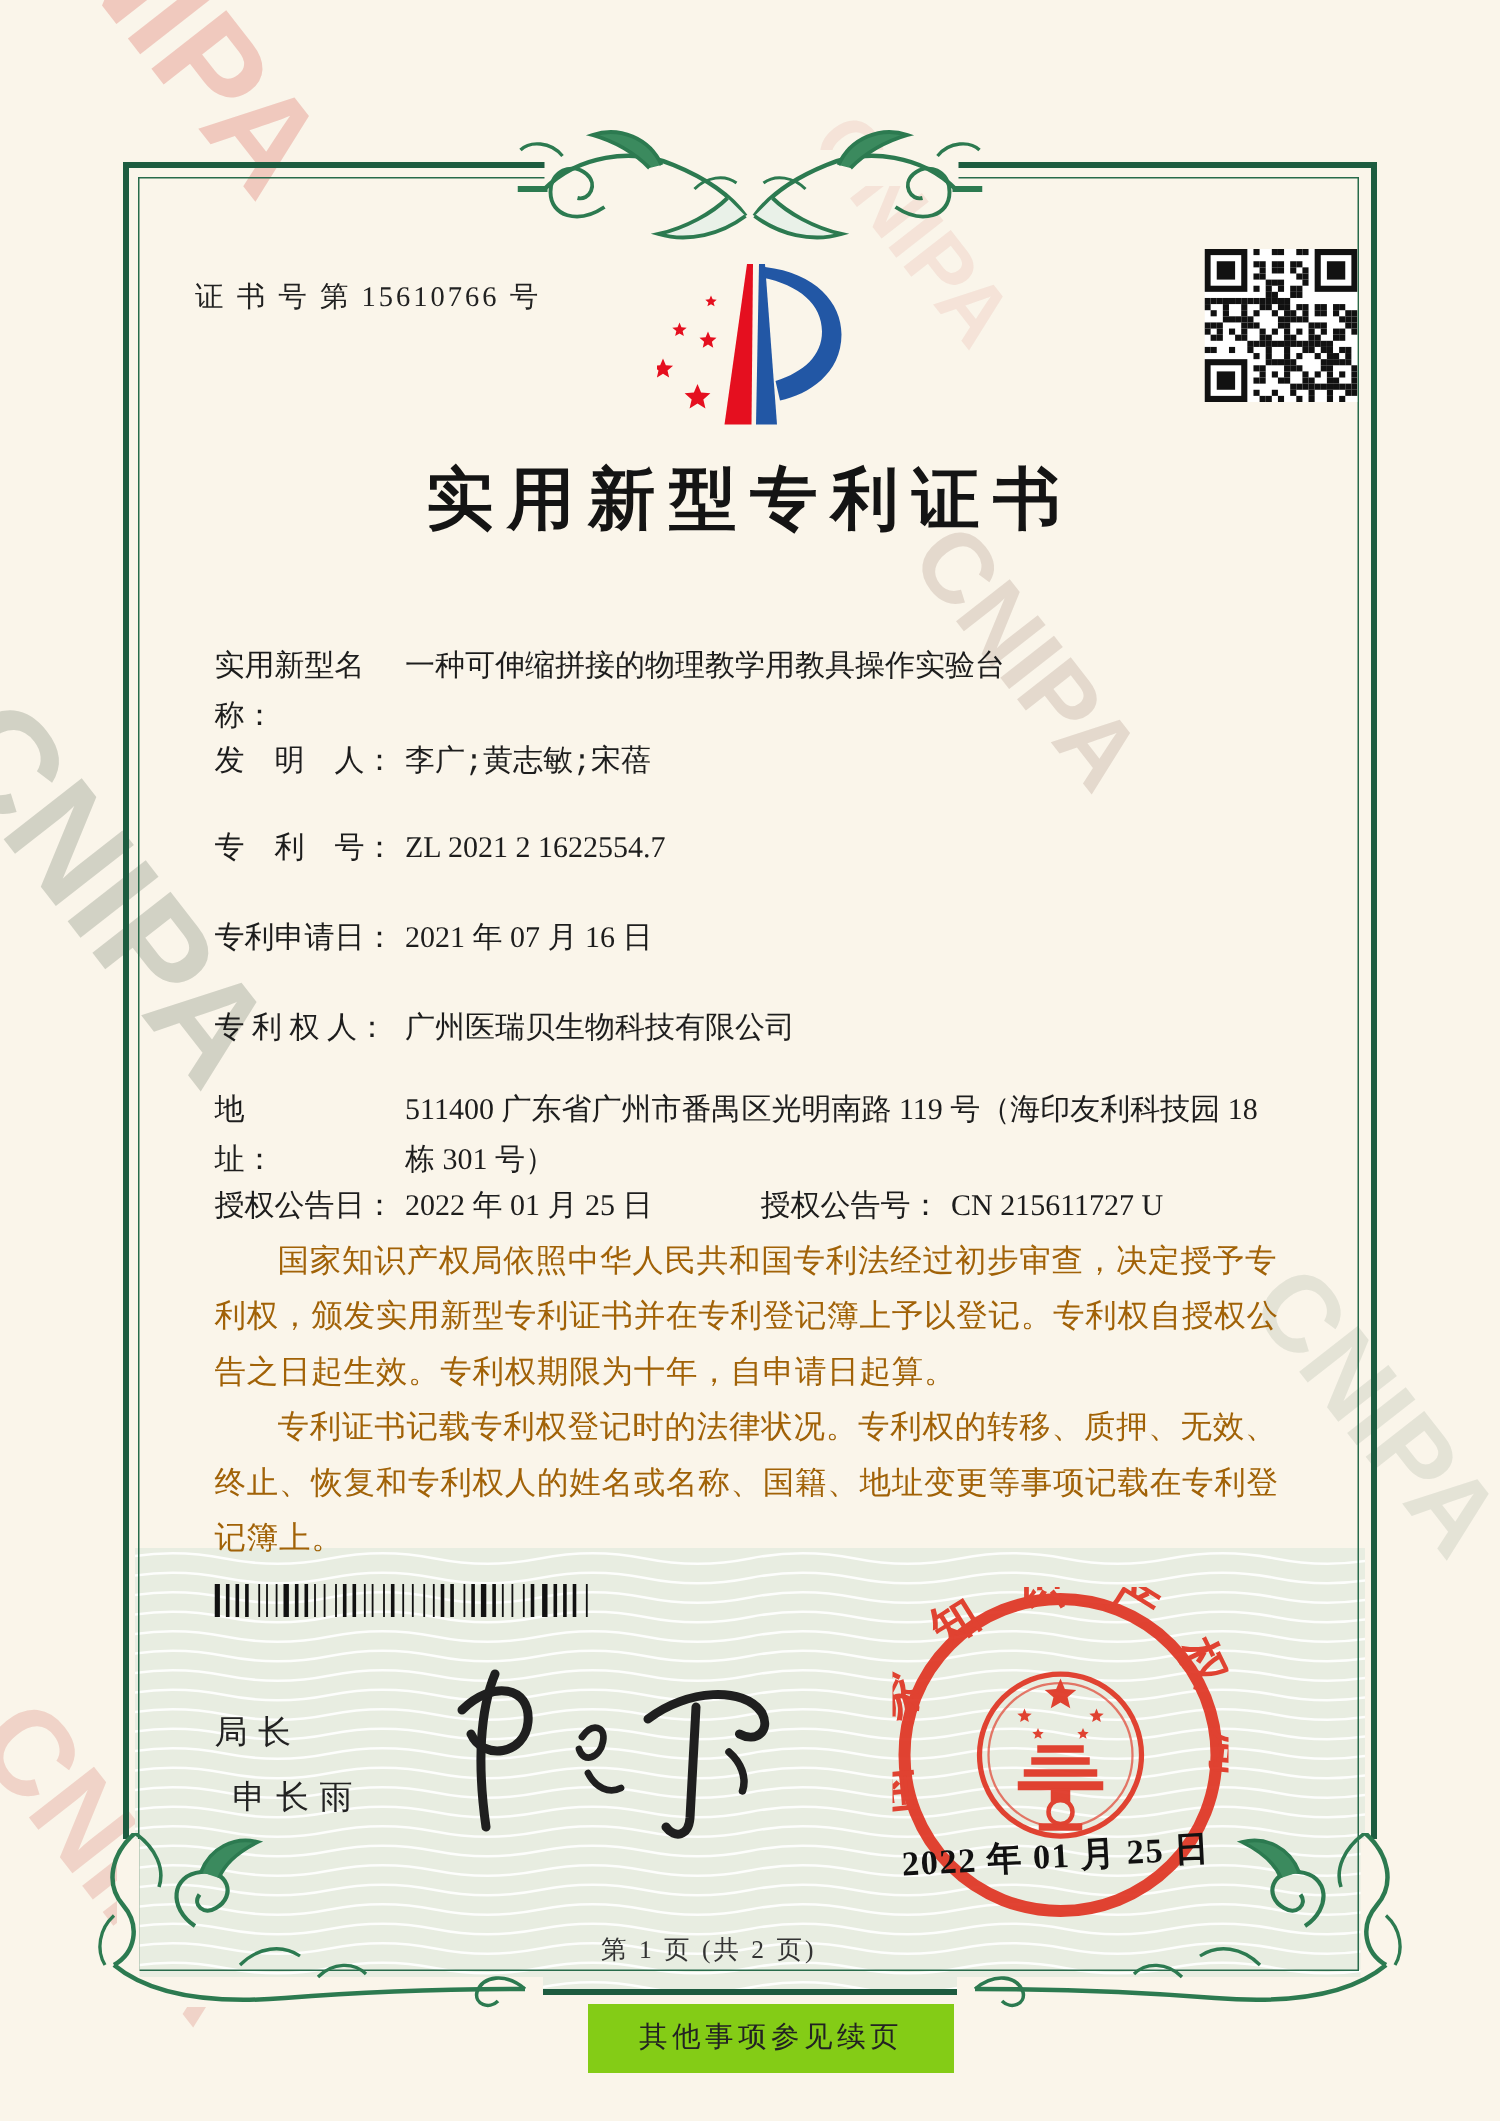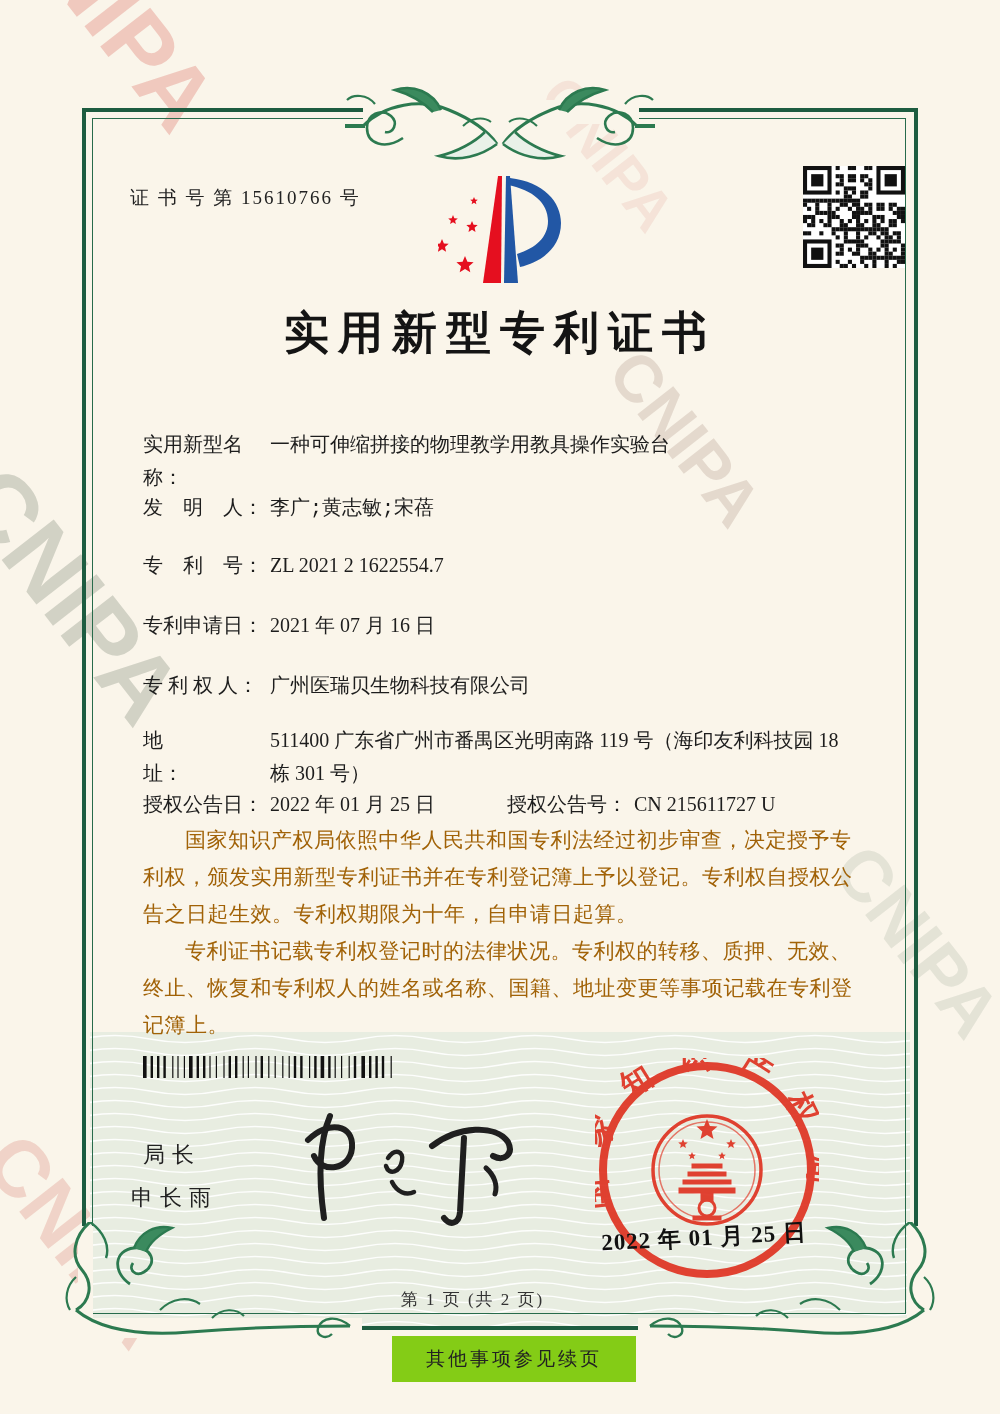--- a/index.html
+++ b/index.html
@@ -20,21 +20,21 @@
   .field-row{left:143px;width:730px;font-size:20px;line-height:33px;color:#1d1d1d;}
   .f-label{display:inline-block;width:127px;vertical-align:top;}
   .f-value{display:inline-block;width:575px;vertical-align:top;}
   .f-label2{display:inline-block;width:127px;vertical-align:top;margin-left:32px;}
   .f-value2{display:inline-block;vertical-align:top;}
   #body-text{left:143px;top:822px;width:718px;font-size:21px;line-height:37px;color:#a16207;
              letter-spacing:0.5px;}
   #body-text p{margin:0;text-indent:2em;}
   #sig-role{left:143px;top:1140px;font-size:22px;letter-spacing:7px;
             font-family:"Liberation Sans","DejaVu Sans",sans-serif;color:#222;}
-  #sig-name{left:131px;top:1183px;font-size:22px;letter-spacing:7px;
+  #sig-name{left:155px;top:1183px;font-size:22px;letter-spacing:7px;
             font-family:"Liberation Sans","DejaVu Sans",sans-serif;color:#222;}
   #seal-date{left:598px;top:1222px;width:212px;text-align:center;font-size:23px;
              letter-spacing:1px;color:#111;transform:rotate(-3deg);font-weight:bold;}
   #page-info{left:0;width:945px;top:1288px;text-align:center;font-size:17px;color:#333;letter-spacing:2px;}
   #note-box{left:392px;top:1336px;width:244px;height:46px;background:#84cc16;z-index:6;
             text-align:center;line-height:46px;font-size:19px;letter-spacing:3px;color:#222;}
   svg{display:block;}
 </style>
 </head>
 <body>

